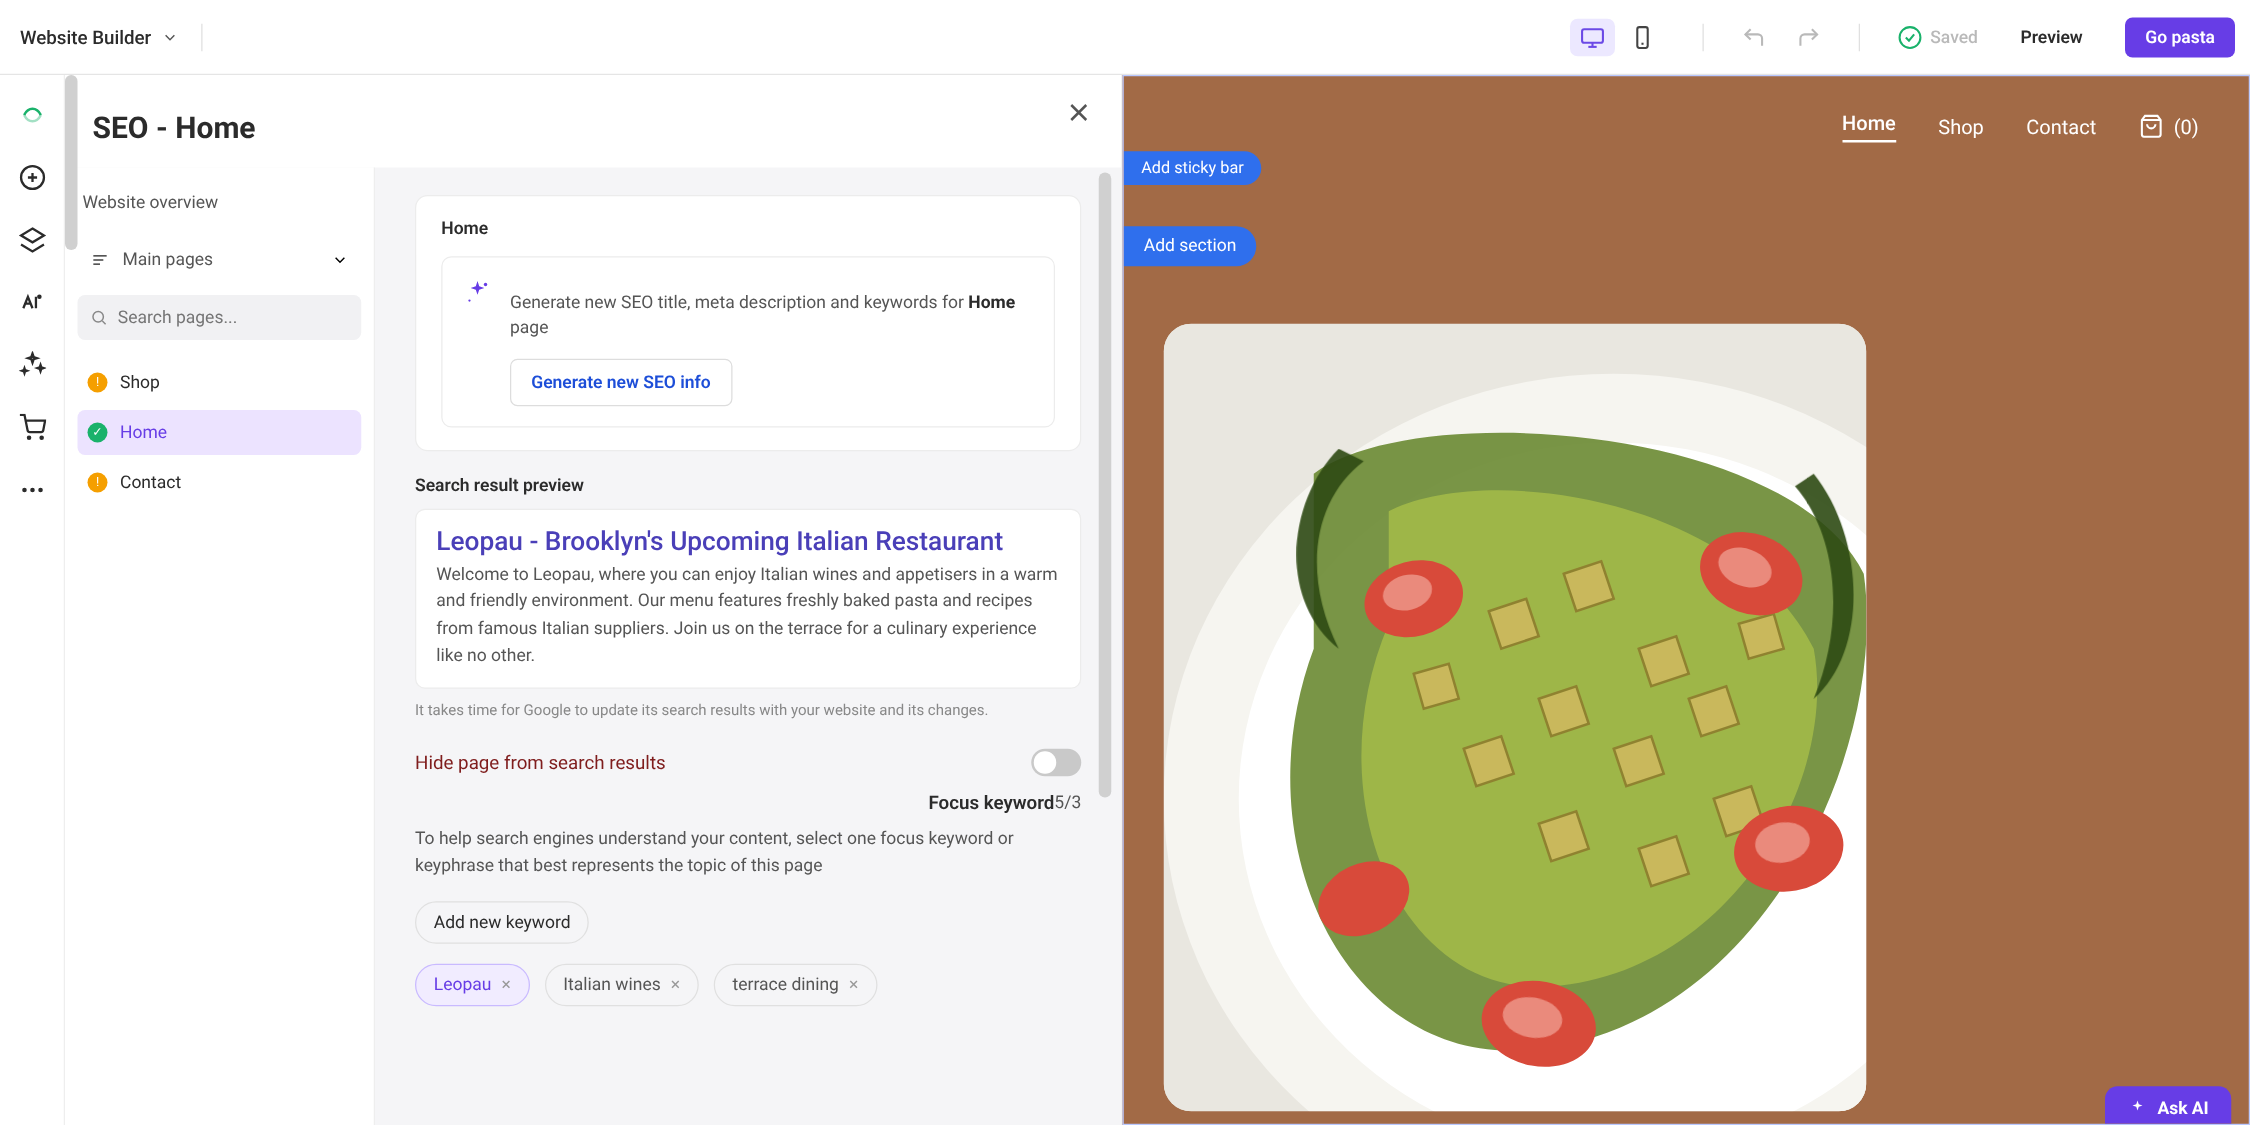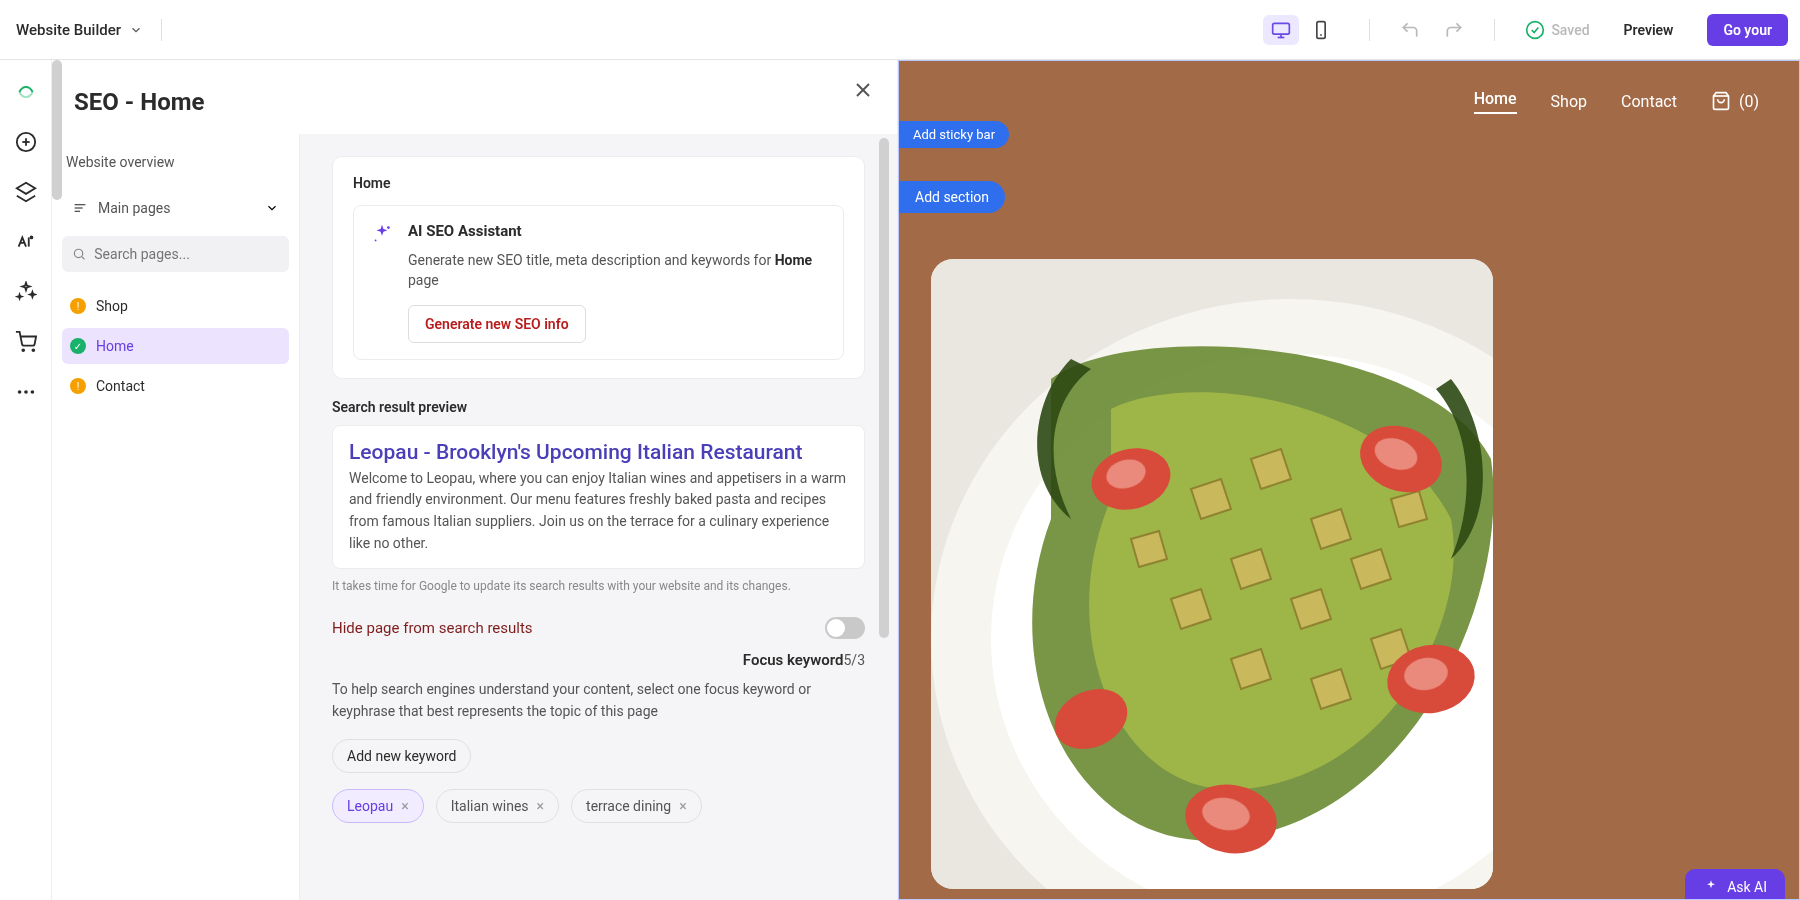--- a/index.html
+++ b/index.html
@@ -48,21 +48,21 @@
 .content-scroll-track { position:absolute; right:4px; top:0; width:10px; height:100%; }
 .content-scroll-thumb { position:absolute; right:4px; top:4px; width:10px; height:500px; background:#d0d0d0; border-radius:5px; }
 .card { background: #fff; border: 1px solid #ececec; border-radius: 10px; padding: 18px 20px; margin-bottom: 20px; }
 .card-h { font-size: 14px; font-weight: 600; color: #2b2b2b; margin-bottom: 14px; }
 .ai-row { display: flex; gap: 14px; align-items: flex-start; }
 .ai-icon { width: 24px; height: 24px; display:flex; align-items:center; justify-content:center; }
 .ai-text { flex: 1; }
 .ai-title { font-size: 15px; font-weight: 700; color: #2b2b2b; }
 .ai-desc { font-size: 14px; color: #555; margin-top: 10px; line-height: 1.45; }
 .ai-desc b { font-weight: 700; color: #2b2b2b; }
-.btn-outline { display: inline-block; margin-top: 14px; padding: 10px 16px; border: 1px solid #ddd; border-radius: 6px; color: #b91c1c; font-size: 14px; font-weight: 600; background: #fff; cursor: pointer; }
+.btn-outline { display: inline-block; margin-top: 14px; padding: 10px 16px; border: 1px solid #ddd; border-radius: 6px; color: #1d4ed8; font-size: 14px; font-weight: 600; background: #fff; cursor: pointer; }
 .preview-card { background: #fff; border: 1px solid #ececec; border-radius: 8px; padding: 14px 16px; }
 .serp-title { color: #4a3fb8; font-size: 21px; font-weight: 500; margin-bottom: 4px; }
 .serp-url { color: #1e8e3e; font-size: 14px; margin-bottom: 8px; }
 .serp-desc { color: #555; font-size: 14px; line-height: 1.55; }
 .note { font-size: 12px; color: #888; margin-top: 10px; }
 .hide-row { display:flex; align-items:center; justify-content:space-between; margin: 24px 0 12px 0; }
 .hide-row .lbl { font-size:15px; font-weight:400; color:#7f1d1d; }
 .toggle { width:40px; height:22px; background:#c9c9c9; border-radius:12px; position:relative; cursor:pointer; }
 .toggle::after { content:""; position:absolute; width:18px; height:18px; background:#fff; border-radius:50%; top:2px; left:2px; }
 .kw-head { display:flex; align-items:center; justify-content:flex-end; }
@@ -77,21 +77,21 @@
 .canvas { flex: 1; background: #a26a46; position: relative; overflow: hidden; border: 1px solid #b9c8ff; }
 .sticky-pill { position:absolute; top:12px; left:0; background:#2f6fed; color:#fff; padding:6px 14px; font-size:13px; border-radius: 0 14px 14px 0; cursor:pointer;margin-top:48px; }
 .section-pill { position:absolute; top:120px; left:0; background:#2f6fed; color:#fff; padding:8px 16px; font-size:14px; border-radius: 0 18px 18px 0; cursor:pointer; }
 .site-nav { position:absolute; top:0; left:0; right:0; height:80px; display:flex; align-items:center; justify-content:flex-end; gap: 34px; padding: 0 40px; }
 .site-nav a { color:#fff; font-size:16px; text-decoration:none; cursor:pointer; }
 .site-nav a.active { border-bottom:2px solid #fff; padding-bottom:4px; font-weight:500; }
 .cart { display:flex; align-items:center; gap:8px; color:#fff; cursor:pointer; }
 .cart svg { width:20px; height:20px; }
 .hero-img { position:absolute; top:198px; left:32px; width:562px; height:630px; border-radius: 22px; overflow:hidden; background:#e8e8e2; }
 .hero-img .plate { position:absolute; inset:0; }
-.askai { position:absolute; right:14px; bottom:0; background:#673de6; color:#fff; padding:10px 18px 4px 18px; border-radius: 10px 10px 0 0; font-size:14px; font-weight:400; display:flex; align-items:flex-start; gap:8px; cursor:pointer; }
+.askai { position:absolute; right:14px; bottom:0; background:#673de6; color:#fff; padding:10px 18px 4px 18px; border-radius: 10px 10px 0 0; font-size:14px; font-weight:700; display:flex; align-items:flex-start; gap:8px; cursor:pointer; }
 .outer-scroll-track { position:absolute; left:0; top:0; width:10px; height:100%; }
 .outer-scroll-thumb { position:absolute; left:0; top:0; width:10px; height:140px; background:#d0d0d0; border-radius:5px; }
 </style>
 </head>
 <body>
 
 <div class="topbar">
   <div class="topbar-left">
     <span class="topbar-brand">Website Builder</span>
     <svg viewBox="0 0 24 24" fill="none" stroke="currentColor" stroke-width="2">
@@ -126,21 +126,21 @@
       </svg>
     <div class="tb-divider"></div>
     <div class="saved-wrap">
       <svg width="20" height="20" viewBox="0 0 24 24" fill="none" stroke="currentColor" stroke-width="2">
           <circle cx="12" cy="12" r="10"></circle>
           <polyline points="8 12 11 15 16 9"></polyline>
         </svg>
       <span class="txt">Saved</span>
     </div>
     <button class="btn-preview">Preview</button>
-    <button class="btn-golive">Go your</button>
+    <button class="btn-golive">Go pasta</button>
   </div>
 </div>
 
 <div class="main">
   <div class="toolrail">
     <div class="rail-item logo">
       <svg width="20" height="20" viewBox="0 0 24 24" fill="none" stroke="currentColor" stroke-width="2.5">
           <path d="M4 12c4-8 12-8 16 0"></path>
           <path d="M4 12c4 8 12 8 16 0" opacity="0.4"></path>
         </svg>
@@ -248,21 +248,20 @@
           <div style="background:#fff; border:1px solid #ececec; border-radius:8px; padding:16px;">
             <div class="ai-row">
               <div class="ai-icon">
                 <svg width="22" height="22" viewBox="0 0 24 24" fill="#673de6">
                     <path d="M12 2l1.5 4.5L18 8l-4.5 1.5L12 14l-1.5-4.5L6 8l4.5-1.5L12 2z"></path>
                     <circle cx="19" cy="5" r="1.5"></circle>
                     <circle cx="5" cy="19" r="1"></circle>
                   </svg>
               </div>
               <div class="ai-text">
-                <div class="ai-title">AI SEO Assistant</div>
                 <div class="ai-desc">
                   <span>Generate new SEO title, meta description and keywords for </span><b>Home</b><span> page</span>
                 </div>
                 <button class="btn-outline">Generate new SEO info</button>
               </div>
             </div>
           </div>
         </div>
 
         <div class="card-h" style="margin-bottom:10px;">Search result preview</div>

